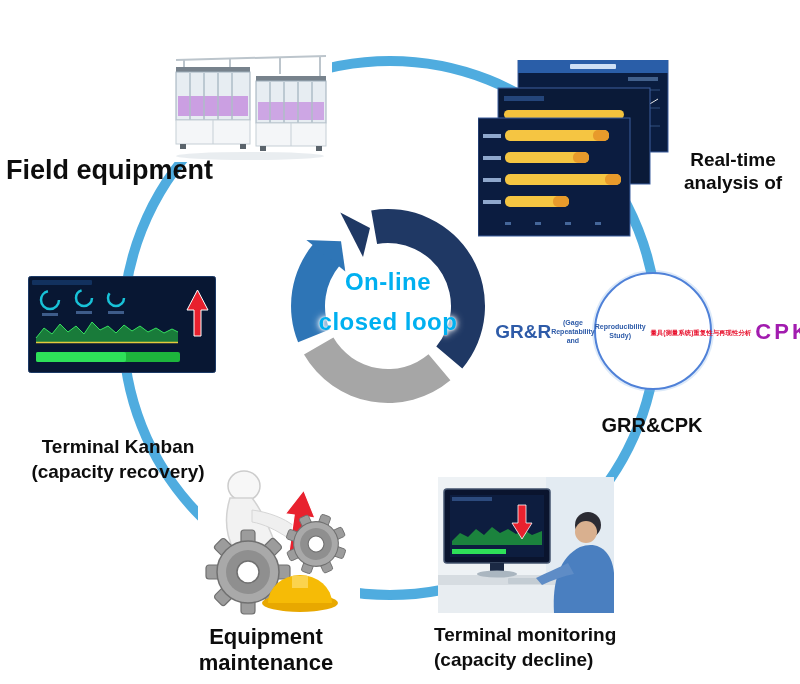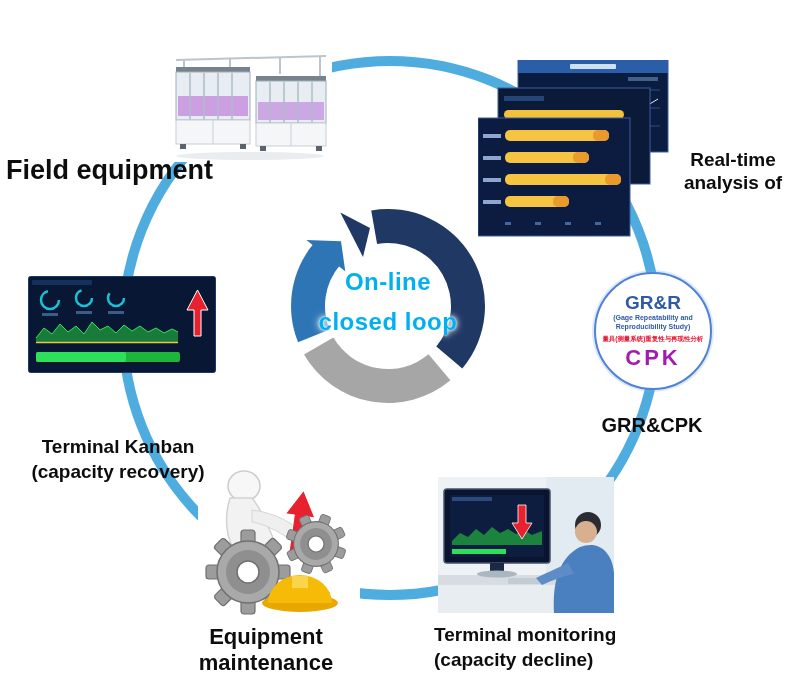--- a/index.html
+++ b/index.html
@@ -21,21 +21,21 @@
   
   .field-svg{left:170px;top:50px;}
   .realtime-svg{left:478px;top:60px;}
   .monitor-svg{left:438px;top:477px;}
   .maint-svg{left:198px;top:452px;}
   .kanban-svg{left:28px;top:276px;}
   
   .grr-badge{
     left:594px;top:272px;width:118px;height:118px;border-radius:50%;
     background:#fff;border:2px solid #4f81d8;box-sizing:border-box;
-    display:flex;flex-direction:column;align-items:center;justify-content:center;
+    display:flex;align-items:center;justify-content:center;
     text-align:center;box-shadow:0 0 0 2px rgba(120,170,230,.25);
   }
   .grr-title{color:#2e5ba8;font-weight:700;font-size:19px;line-height:21px;}
   .grr-sub{color:#2e5ba8;font-weight:700;font-size:7px;line-height:9px;}
   .grr-cn{color:#e8112d;font-weight:600;font-size:7px;line-height:10px;margin-top:3px;
           white-space:nowrap;transform:scale(.92);}
   .grr-cpk{color:#a21caf;font-weight:700;font-size:22px;line-height:24px;letter-spacing:3px;margin-top:2px;}
   
   .label{font-weight:700;color:#0d0d0d;}
   .label-field{left:6px;top:155px;font-size:27px;}

